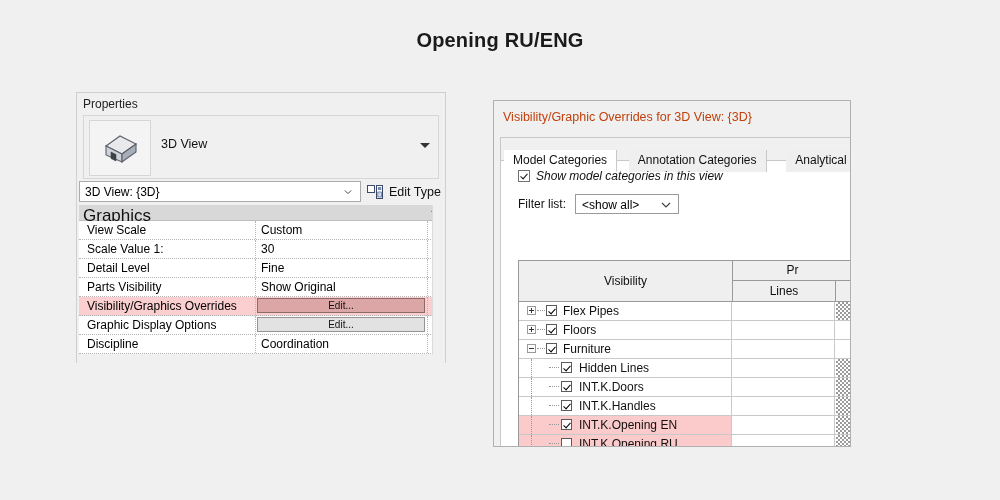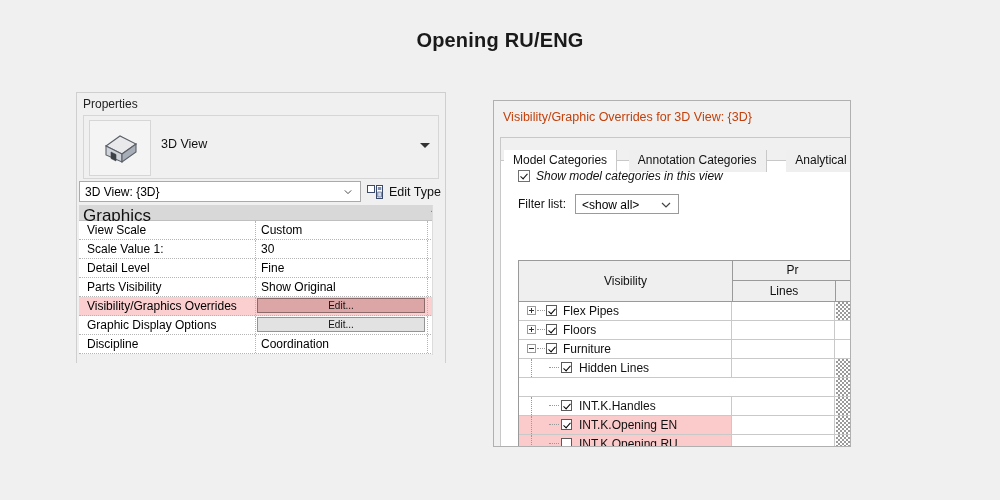--- a/index.html
+++ b/index.html
@@ -390,20 +390,26 @@
             <div class="cellA">
               <span class="vdash" style="left: 12px;"></span>
               <span class="dash" style="left: 30px; width: 10px;"></span>
               <span class="tchk on" style="left: 42px;"></span>
               <span class="tlbl" style="left: 60px;">Hidden Lines</span>
             </div>
             <div class="cellB"></div>
             <div class="cellC hatch"></div>
           </div>
           <div class="trow">
+            <div class="cellA">
+              <span class="vdash" style="left: 12px;"></span>
+              <span class="dash" style="left: 30px; width: 10px;"></span>
+              <span class="tchk on" style="left: 42px;"></span>
+              <span class="tlbl" style="left: 60px;">INT.K.Doors</span>
+            </div>
             <div class="cellB"></div>
             <div class="cellC hatch"></div>
           </div>
           <div class="trow">
             <div class="cellA">
               <span class="vdash" style="left: 12px;"></span>
               <span class="dash" style="left: 30px; width: 10px;"></span>
               <span class="tchk on" style="left: 42px;"></span>
               <span class="tlbl" style="left: 60px;">INT.K.Handles</span>
             </div>

